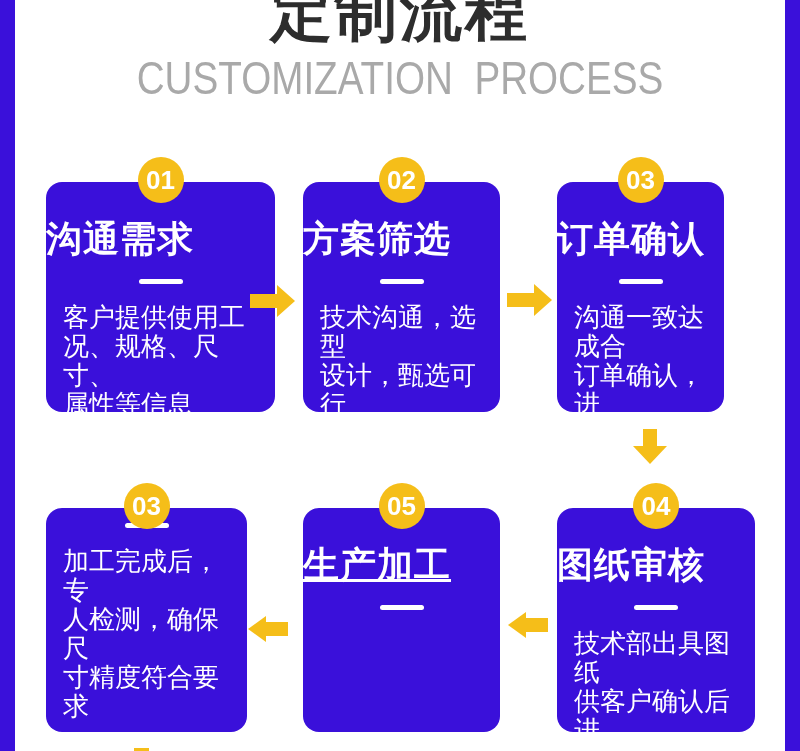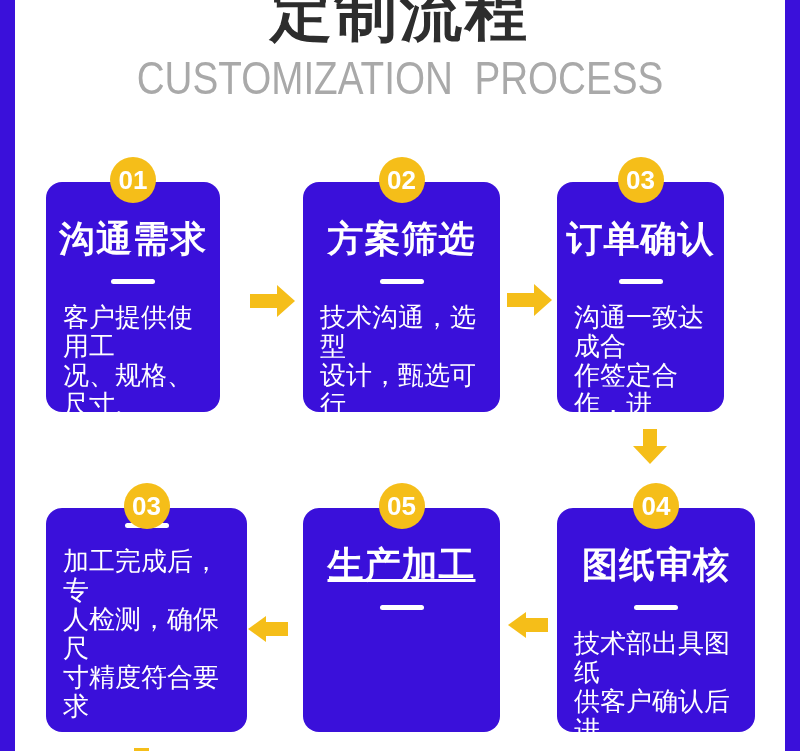--- a/index.html
+++ b/index.html
@@ -33,37 +33,36 @@
     transform-origin: center;
     white-space: pre;
   }
 
   .step {
     position: absolute;
     background: var(--box-blue);
     border-radius: 16px;
     color: #ffffff;
   }
-  .pos-1 { left: 46px;  top: 182px; width: 174px; height: 230px; }
+  .pos-1 { left: 46px;  top: 182px; width: 229px; height: 230px; }
   .pos-2 { left: 303px; top: 182px; width: 197px; height: 230px; }
   .pos-3 { left: 557px; top: 182px; width: 167px; height: 230px; }
   .pos-4 { left: 557px; top: 508px; width: 198px; height: 224px; }
   .pos-5 { left: 303px; top: 508px; width: 197px; height: 224px; text-decoration: underline; }
   .pos-6 { left: 46px;  top: 508px; width: 201px; height: 224px; }
 
   .badge {
     position: absolute; top: -25px; left: 50%; transform: translateX(-50%);
     width: 46px; height: 46px; border-radius: 50%;
     background: var(--accent-gold);
     color: #ffffff; font-size: 26px; font-weight: 700;
     display: flex; align-items: center; justify-content: center;
   }
   .step-title {
     margin-top: 33px;
-    text-align: center;
     font-size: 36px; font-weight: 700; letter-spacing: 1px;
   }
   .step-divider {
     width: 44px; height: 5px; border-radius: 3px;
     background: #ffffff;
     margin: 15px auto 0;
   }
   .step-desc {
     margin: 19px 12px 0 17px;
     font-size: 26px; line-height: 29px;
@@ -109,21 +108,21 @@
   <div class="step-desc">技术沟通，选型
 设计，甄选可行
 性方案</div>
 </div>
 
 <div class="step pos-3">
   <div class="badge">03</div>
   <div class="step-title">订单确认</div>
   <div class="step-divider"></div>
   <div class="step-desc">沟通一致达成合
-作签定合作，进
+订单确认，进
 入订货环节</div>
 </div>
 
 <div class="step pos-4">
   <div class="badge">04</div>
   <div class="step-title">图纸审核</div>
   <div class="step-divider"></div>
   <div class="step-desc">技术部出具图纸
 供客户确认后进
 入正式生产流</div>

